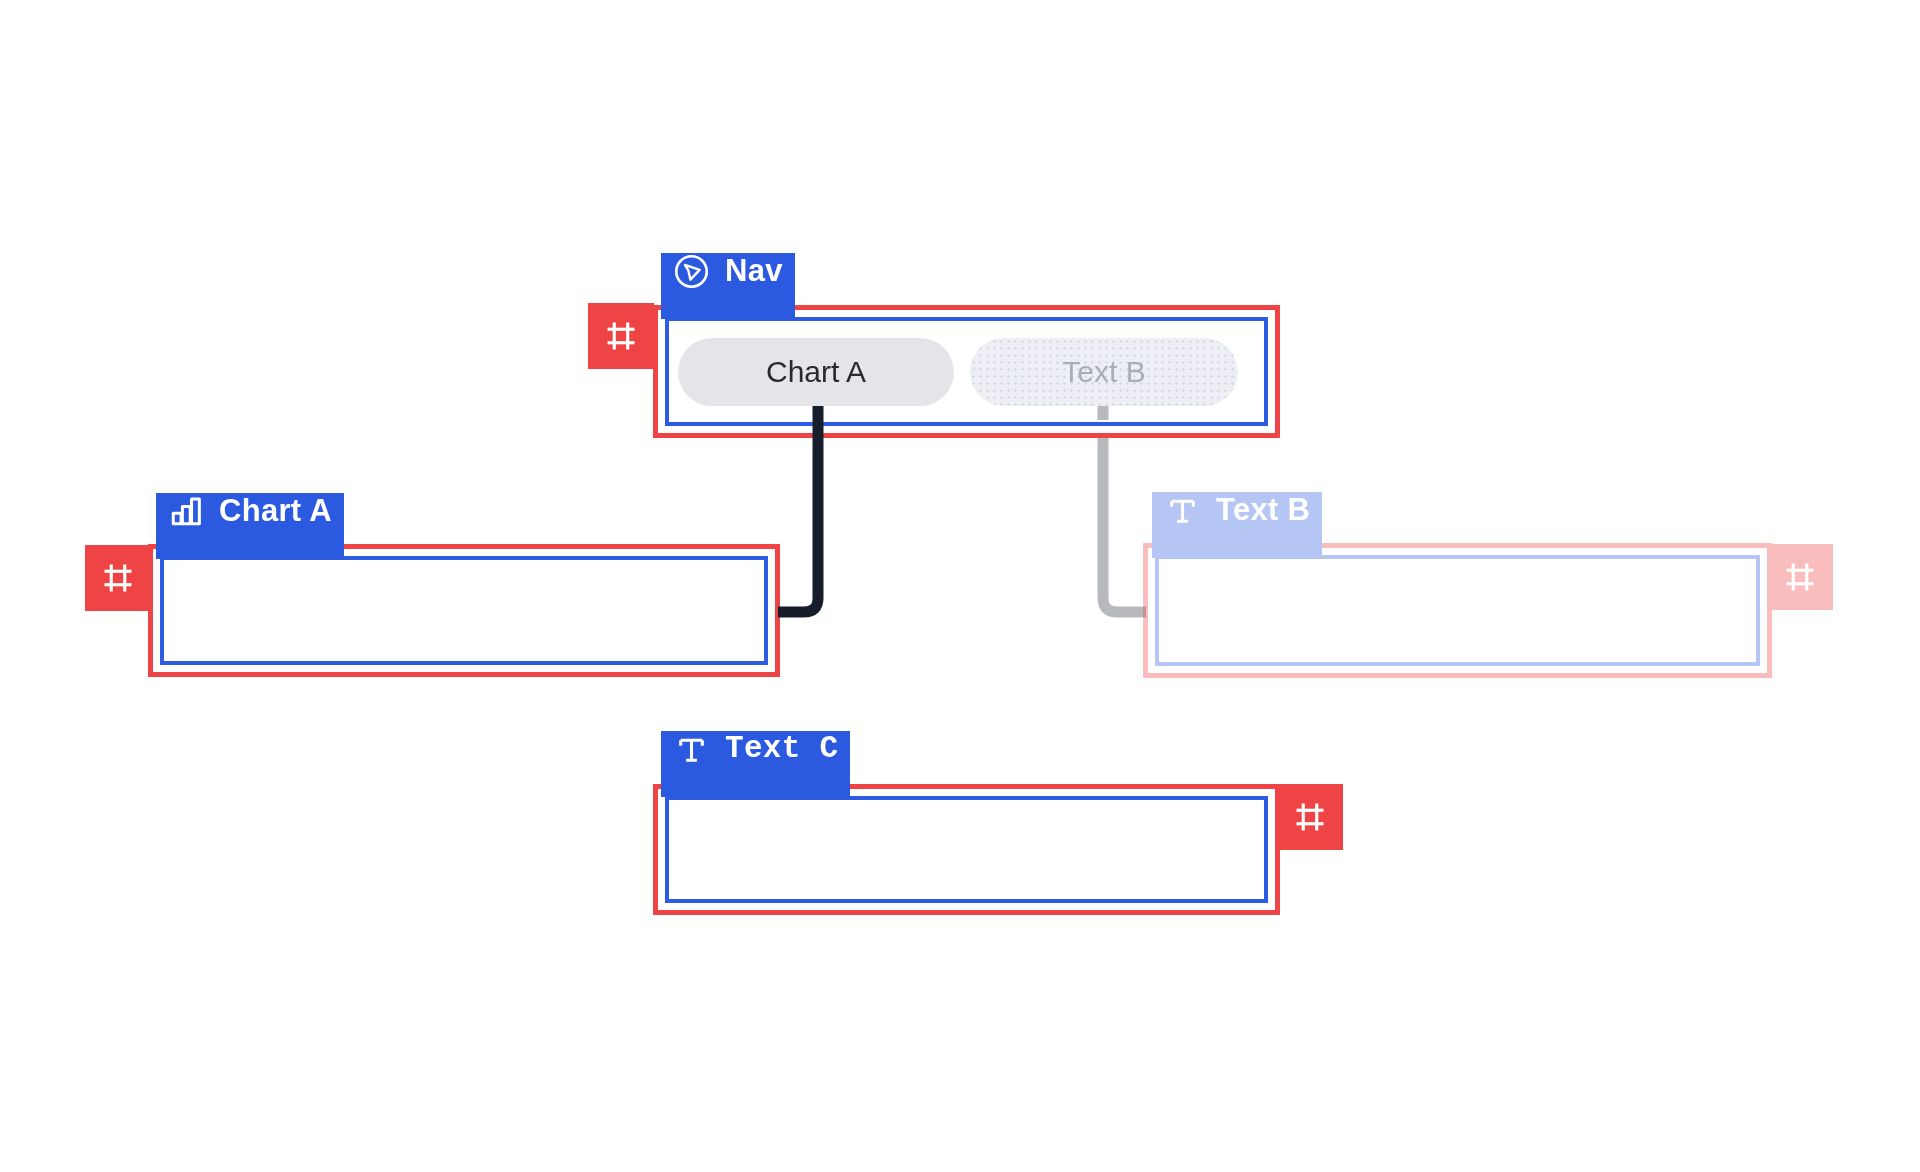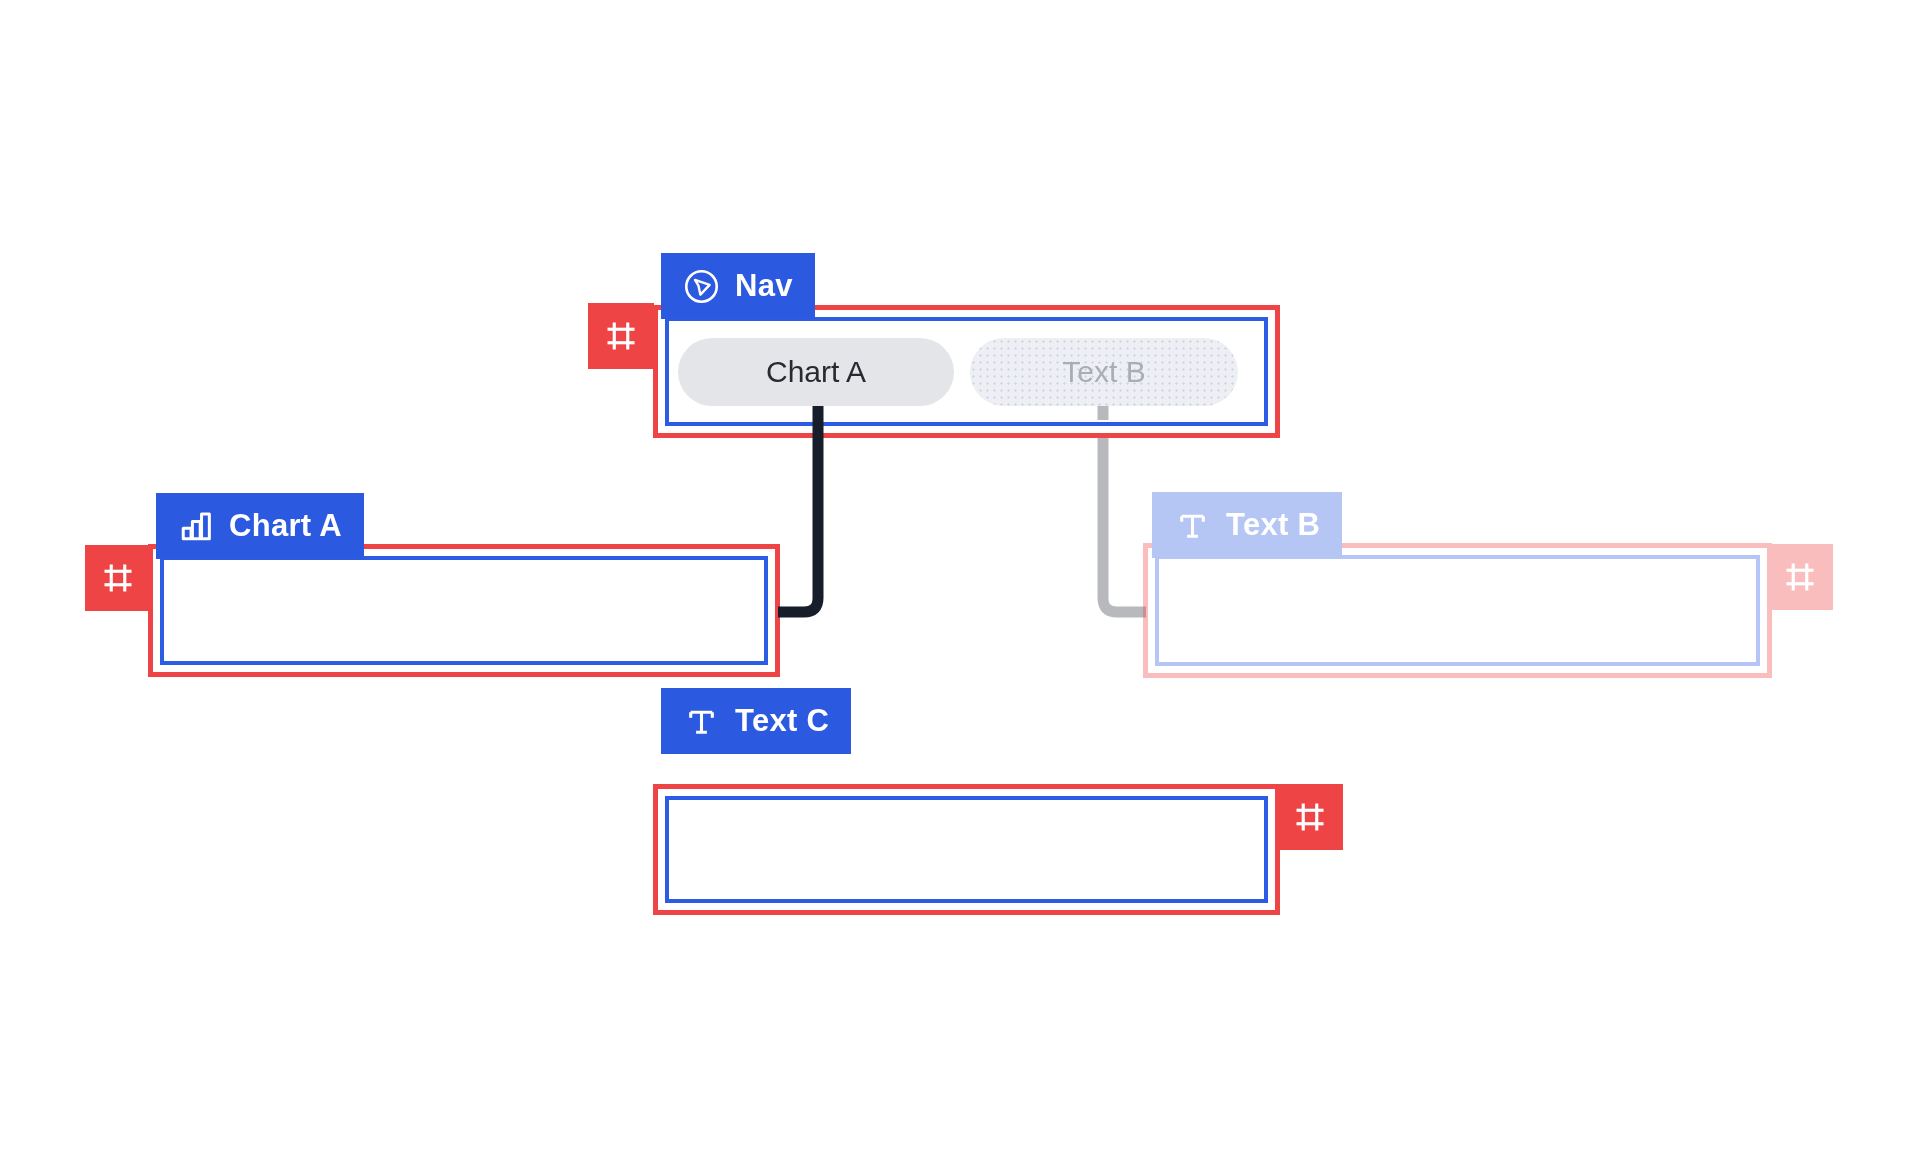--- a/index.html
+++ b/index.html
@@ -38,23 +38,23 @@
     border: 4px solid #2D5CE4;
     background: #ffffff;
     box-sizing: border-box;
   }
 
   
   .badge {
     position: absolute;
     height: 66px;
     display: flex;
-    align-items: center;
+    align-items: flex-start;
     gap: 15px;
-    padding: 0 22px;
+    padding: 0 12px;
     background: #2B59E0;
     color: #ffffff;
     font-size: 31px;
     font-weight: 600;
     letter-spacing: 0.3px;
     z-index: 6;
     box-sizing: border-box;
     white-space: nowrap;
   }
   .badge svg { flex: 0 0 auto; }
@@ -172,21 +172,21 @@
     <div class="frame-badge" style="left:1277px; top:784px;">
       <svg width="36" height="36" viewBox="0 0 24 24">
         <g stroke="#ffffff" stroke-width="2.1" fill="none">
           <line x1="7.5" y1="3" x2="7.5" y2="21"></line>
           <line x1="16.5" y1="3" x2="16.5" y2="21"></line>
           <line x1="3" y1="7.5" x2="21" y2="7.5"></line>
           <line x1="3" y1="16.5" x2="21" y2="16.5"></line>
         </g>
       </svg>
     </div>
-    <div class="badge" style="left:661px; top:688px;">
+    <div class="badge" style="left:661px; top:731px;font-family:Liberation Mono, monospace;">
       <svg width="37" height="37" viewBox="0 0 24 24">
         <g stroke="#ffffff" stroke-width="2" fill="none">
           <path d="M5 6 H19 M5 6 V9.5 M19 6 V9.5 M12 6 V19 M8.5 19 H15.5"></path>
         </g>
       </svg>
       <span>Text C</span>
     </div>
   </div>
 
   <div class="node faded">

